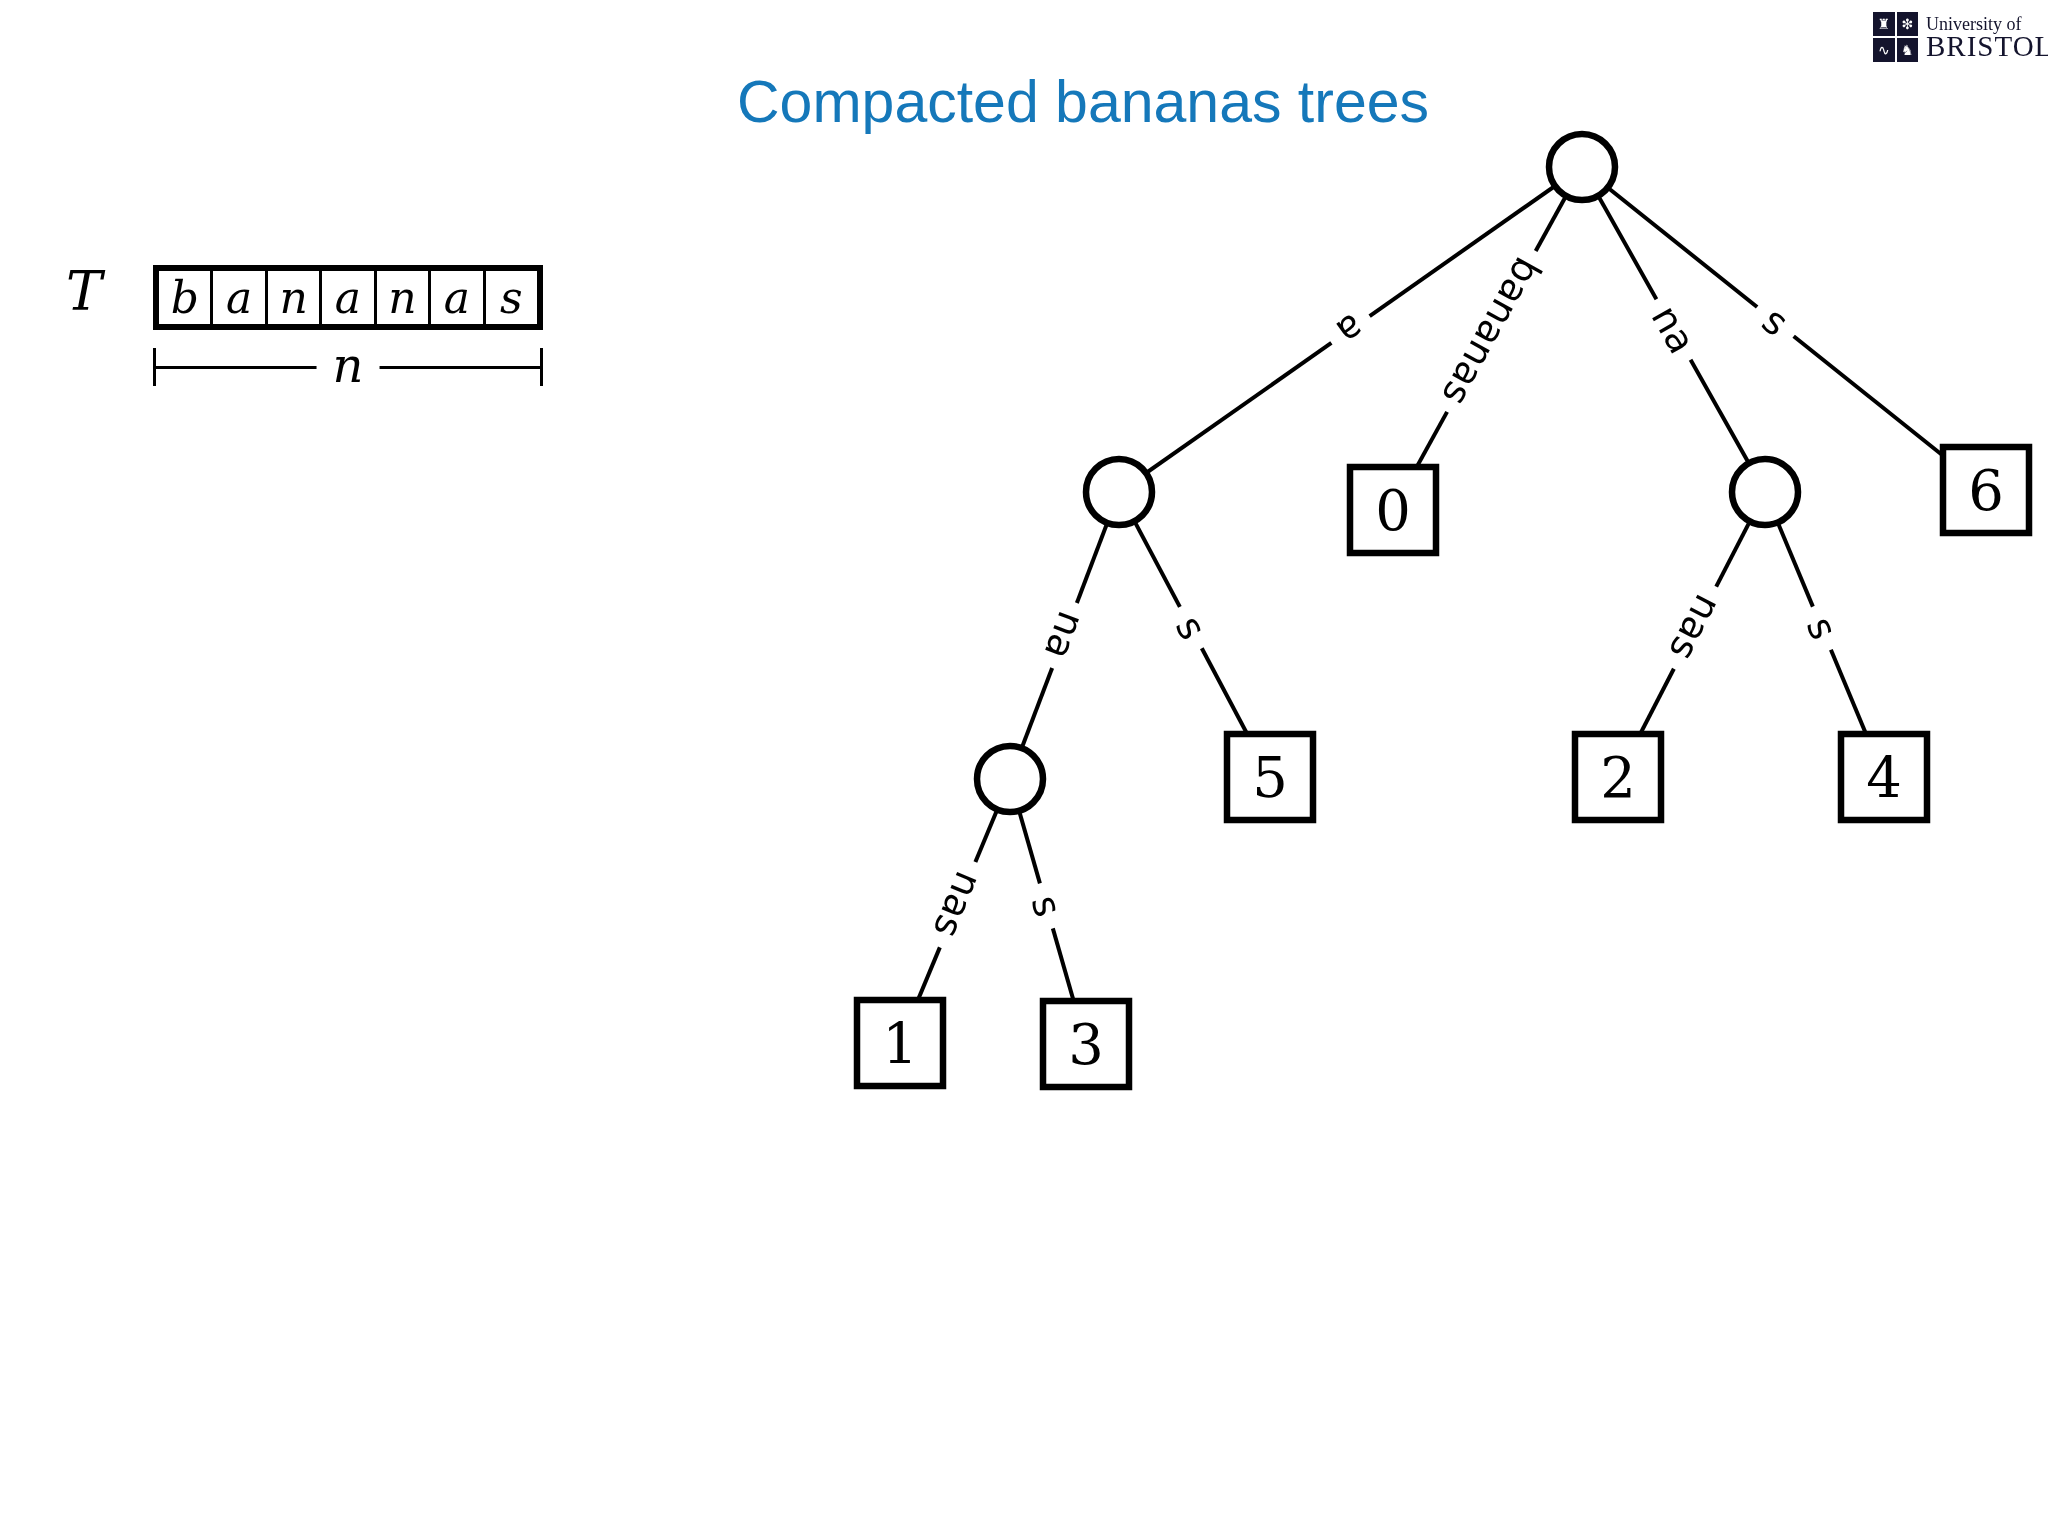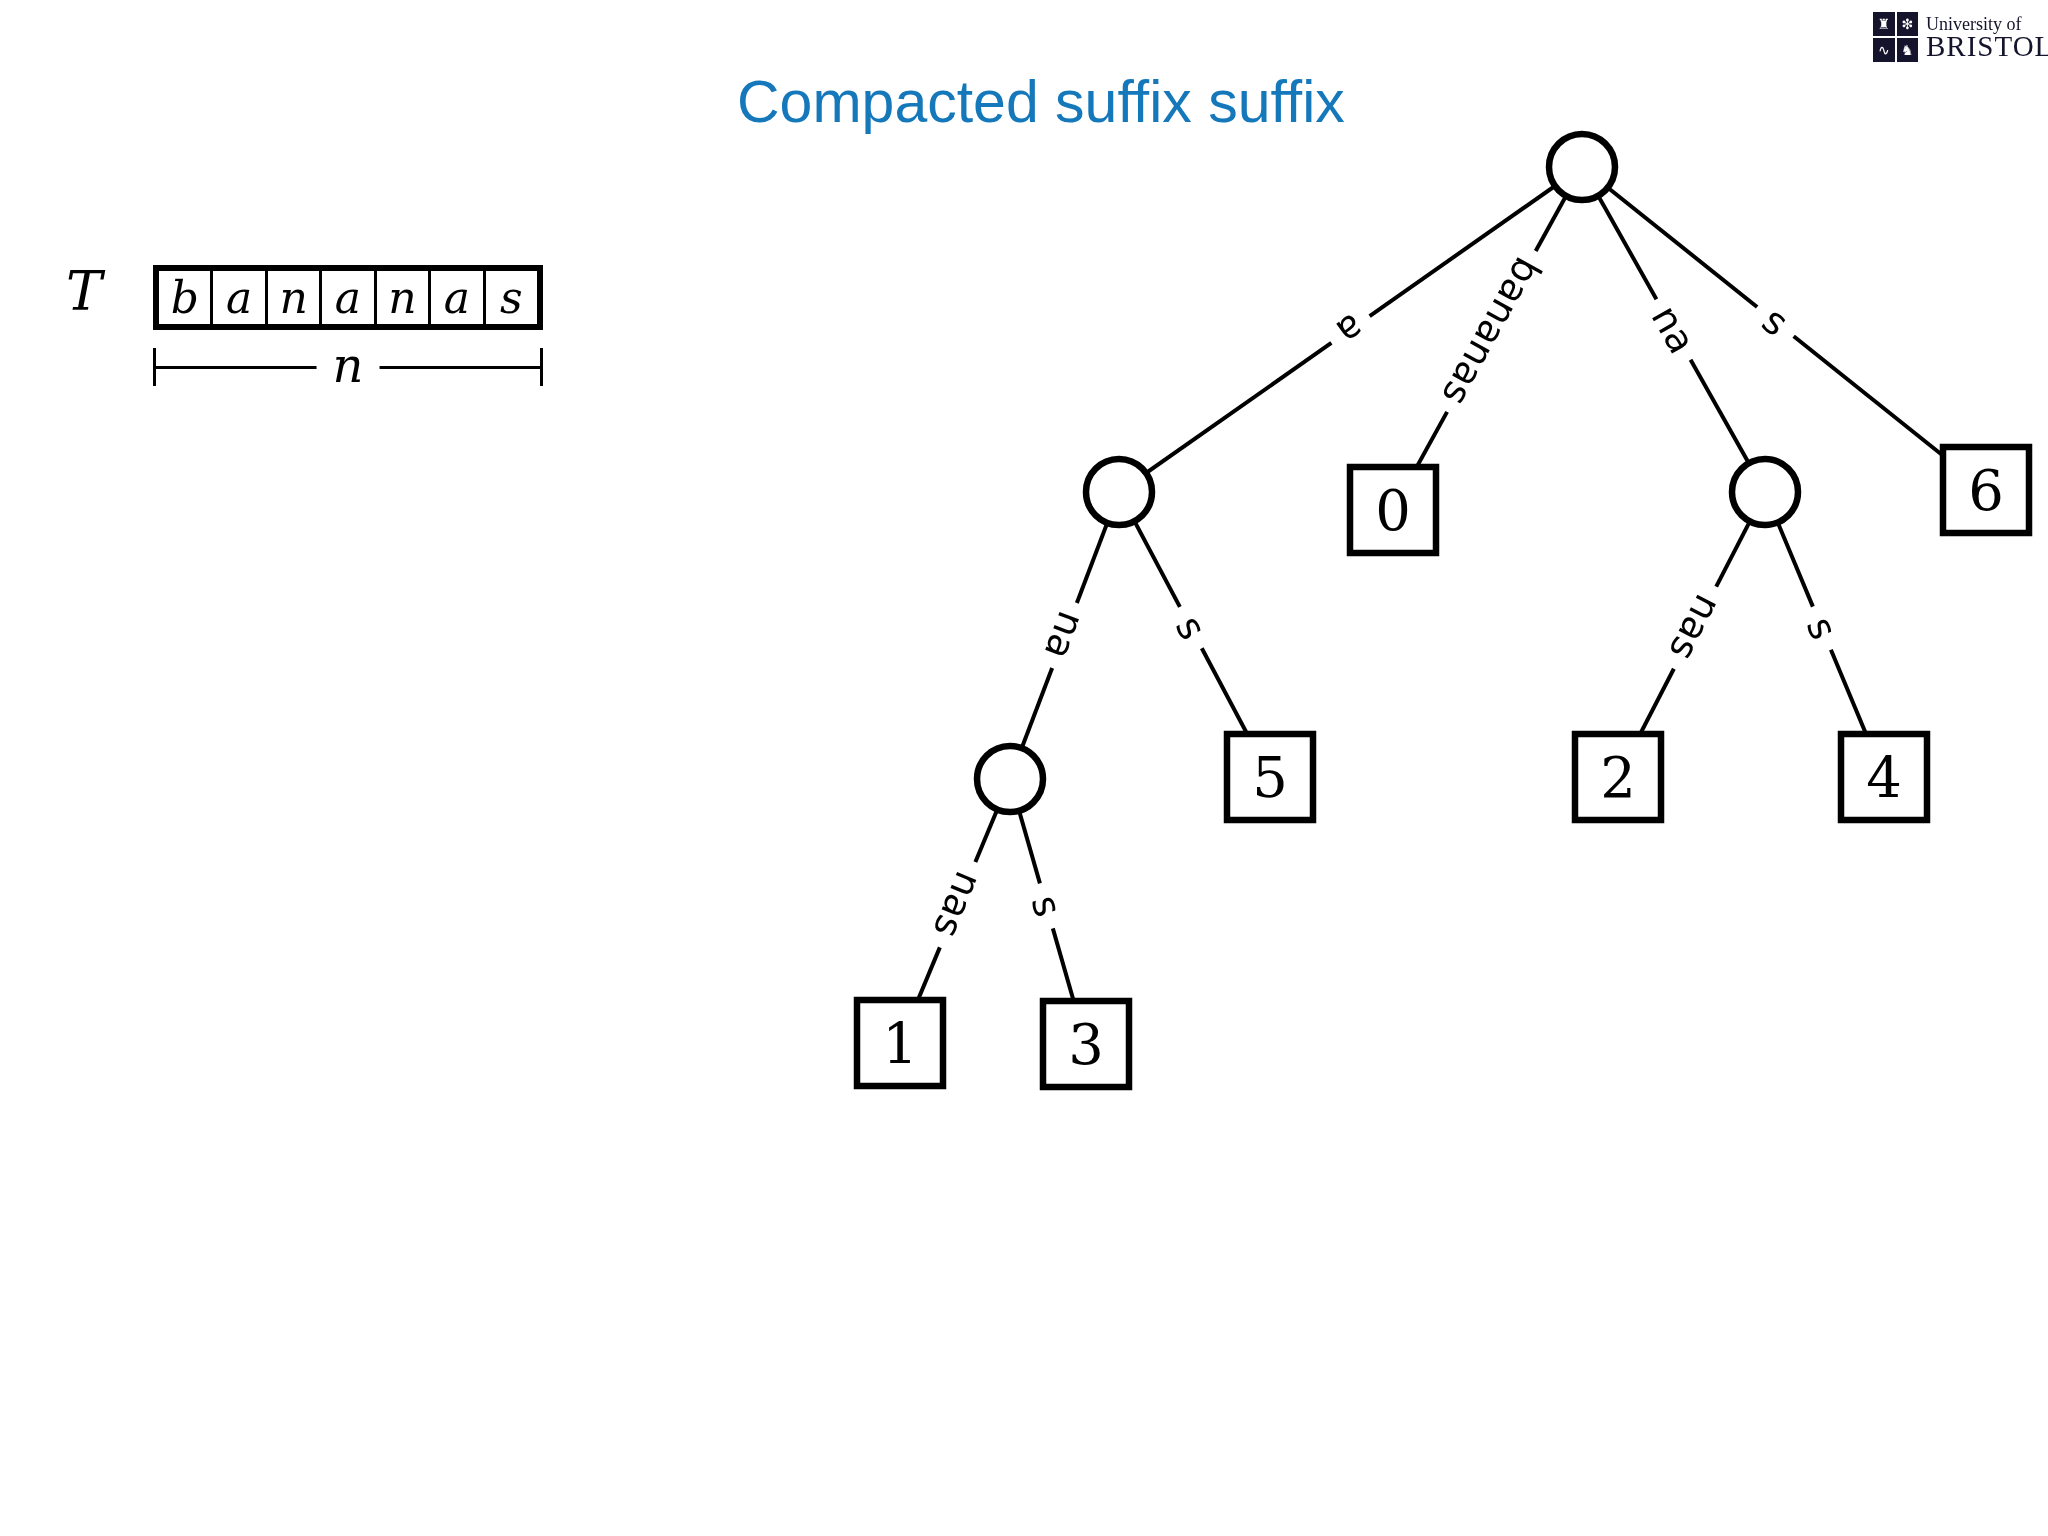--- a/index.html
+++ b/index.html
@@ -46,21 +46,21 @@
   #tree circle{fill:#fff;stroke:#000;stroke-width:6.5;}
   #tree rect{fill:#fff;stroke:#000;stroke-width:6.5;}
   #tree text.edge-label{font-family:"DejaVu Sans",sans-serif;font-size:38px;fill:#000;}
   #tree text.leaf-value{font-family:"DejaVu Serif",serif;font-size:56px;fill:#000;}
 </style>
 </head>
 <body>
 
 <div class="slide">
 
-  <div class="title">Compacted suffix suffix</div>
+  <div class="title">Compacted bananas trees</div>
 
   <div class="logo">
     <div class="crest">
       <div class="q">♜</div>
       <div class="q">❇</div>
       <div class="q">∿</div>
       <div class="q">♞</div>
     </div>
     <div class="logo-text">
       <div class="logo-line1">University of</div>

